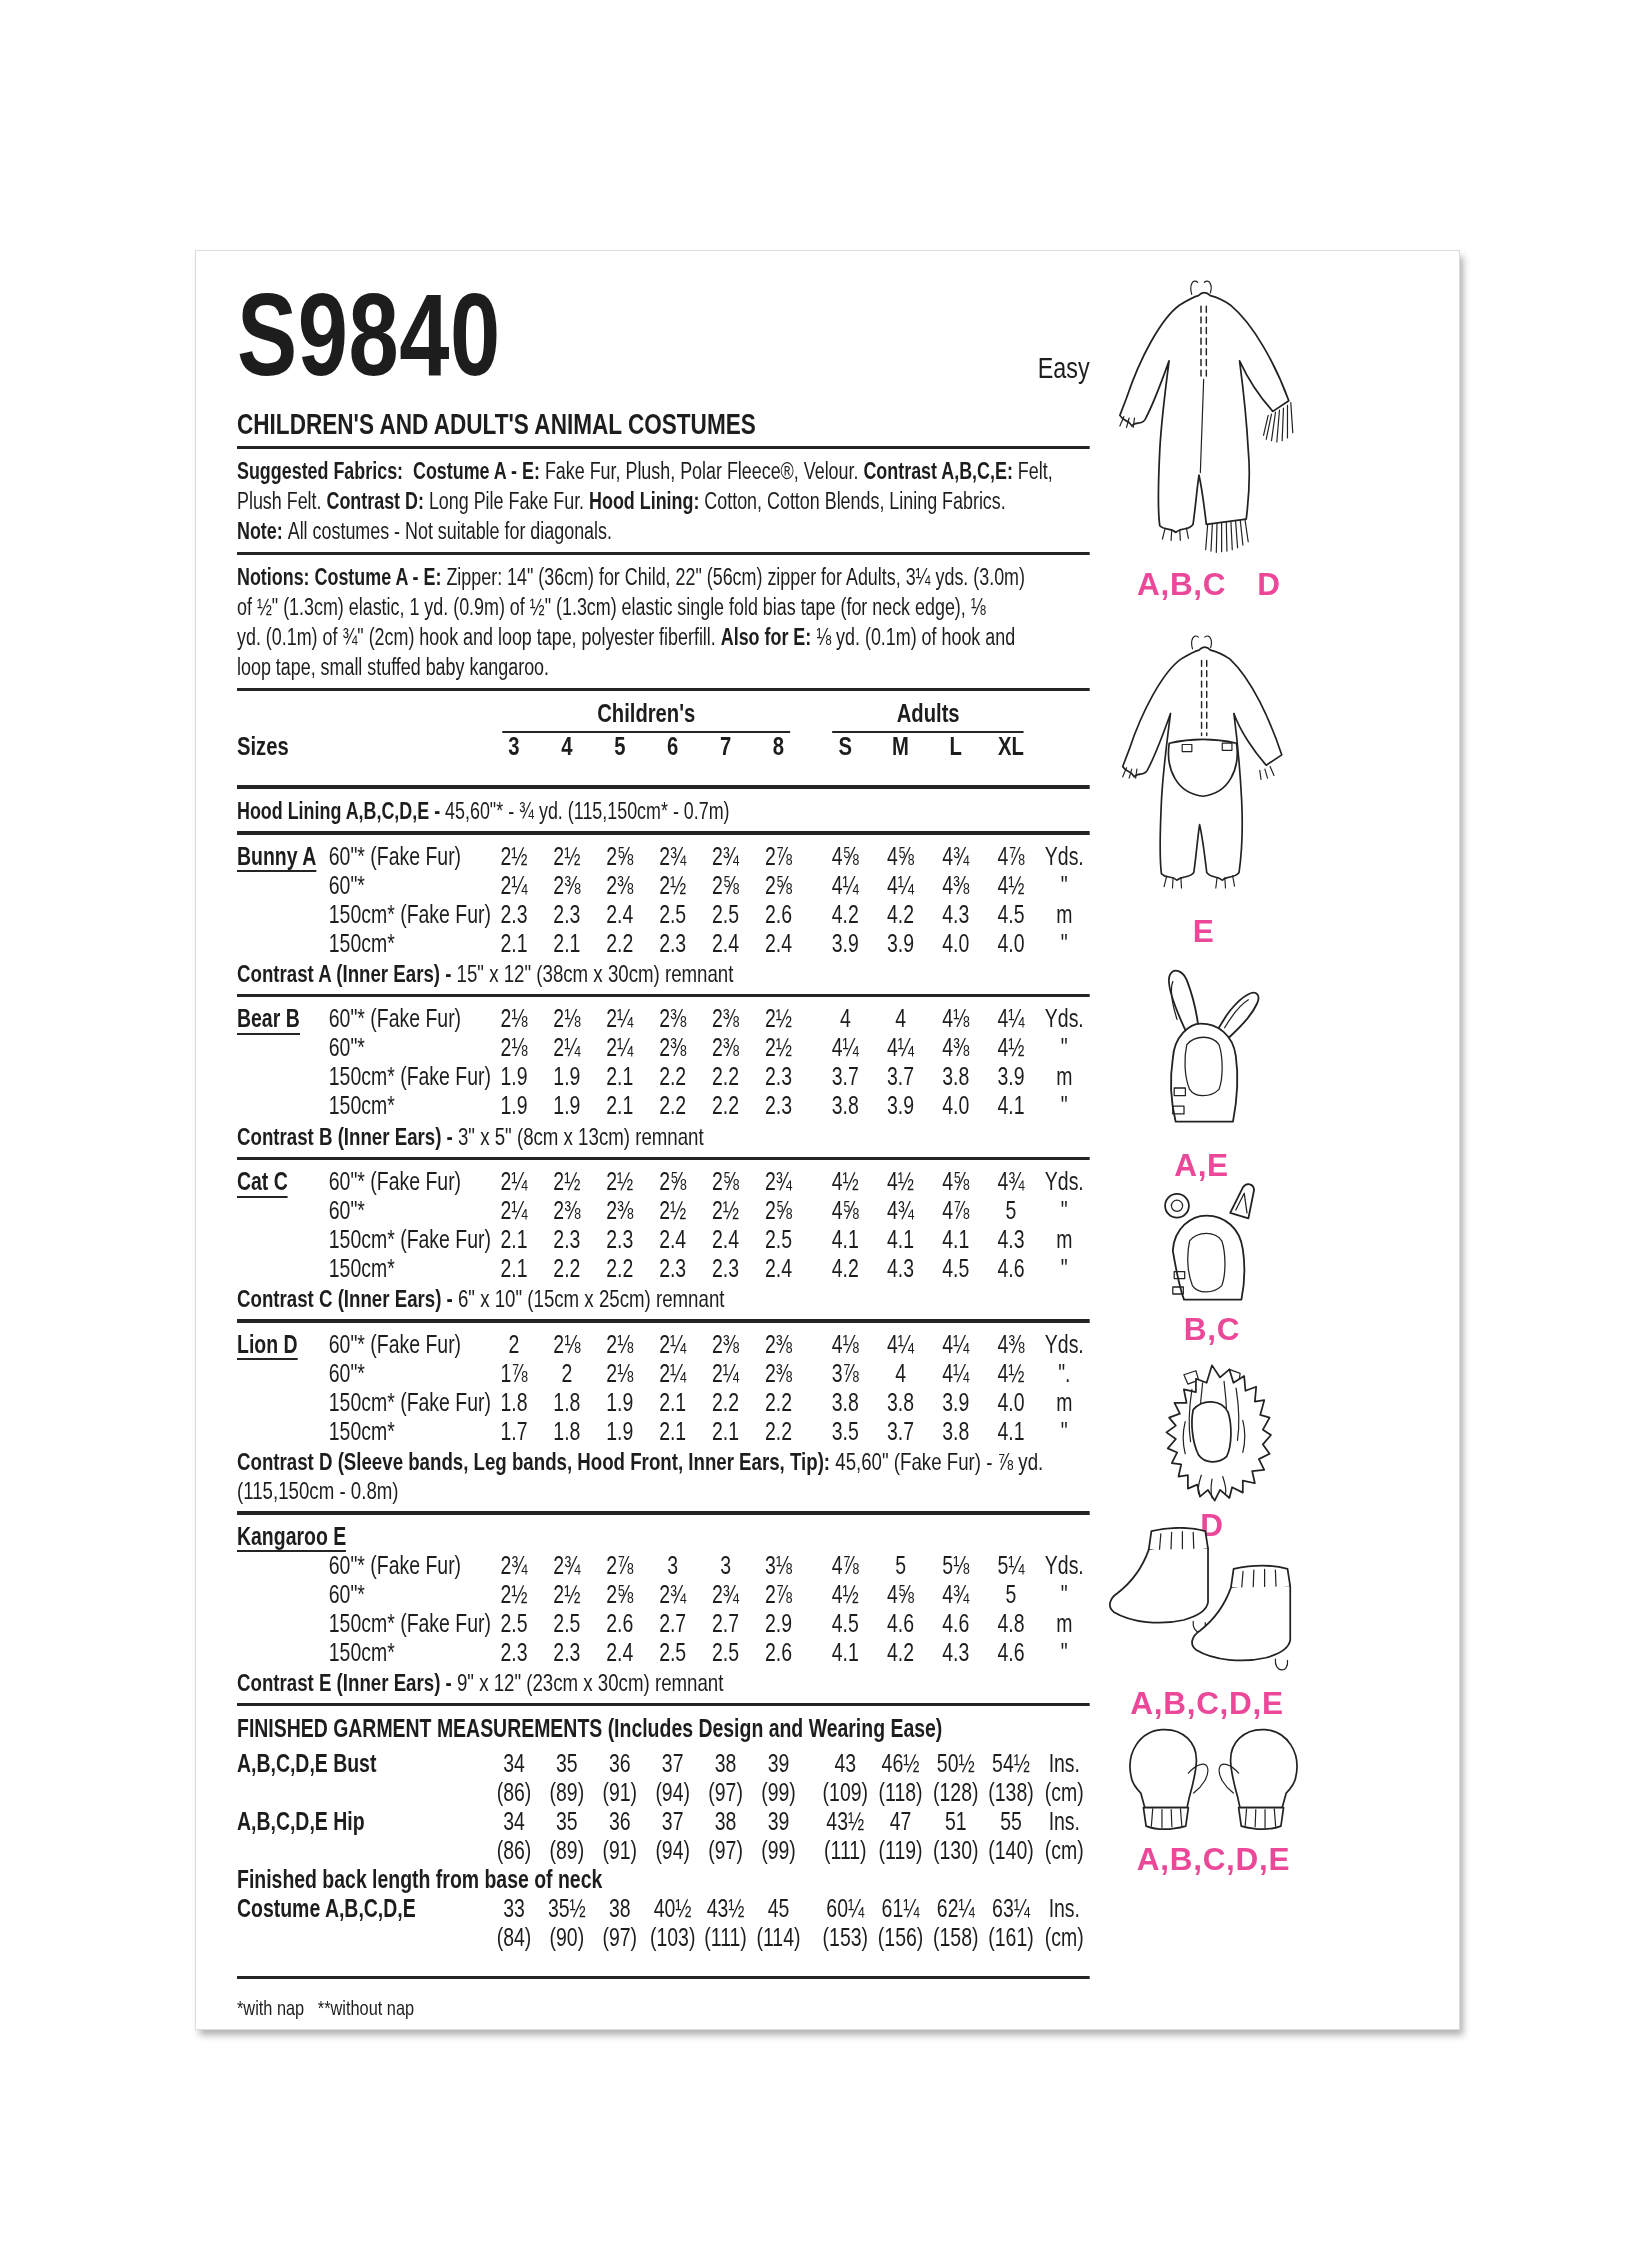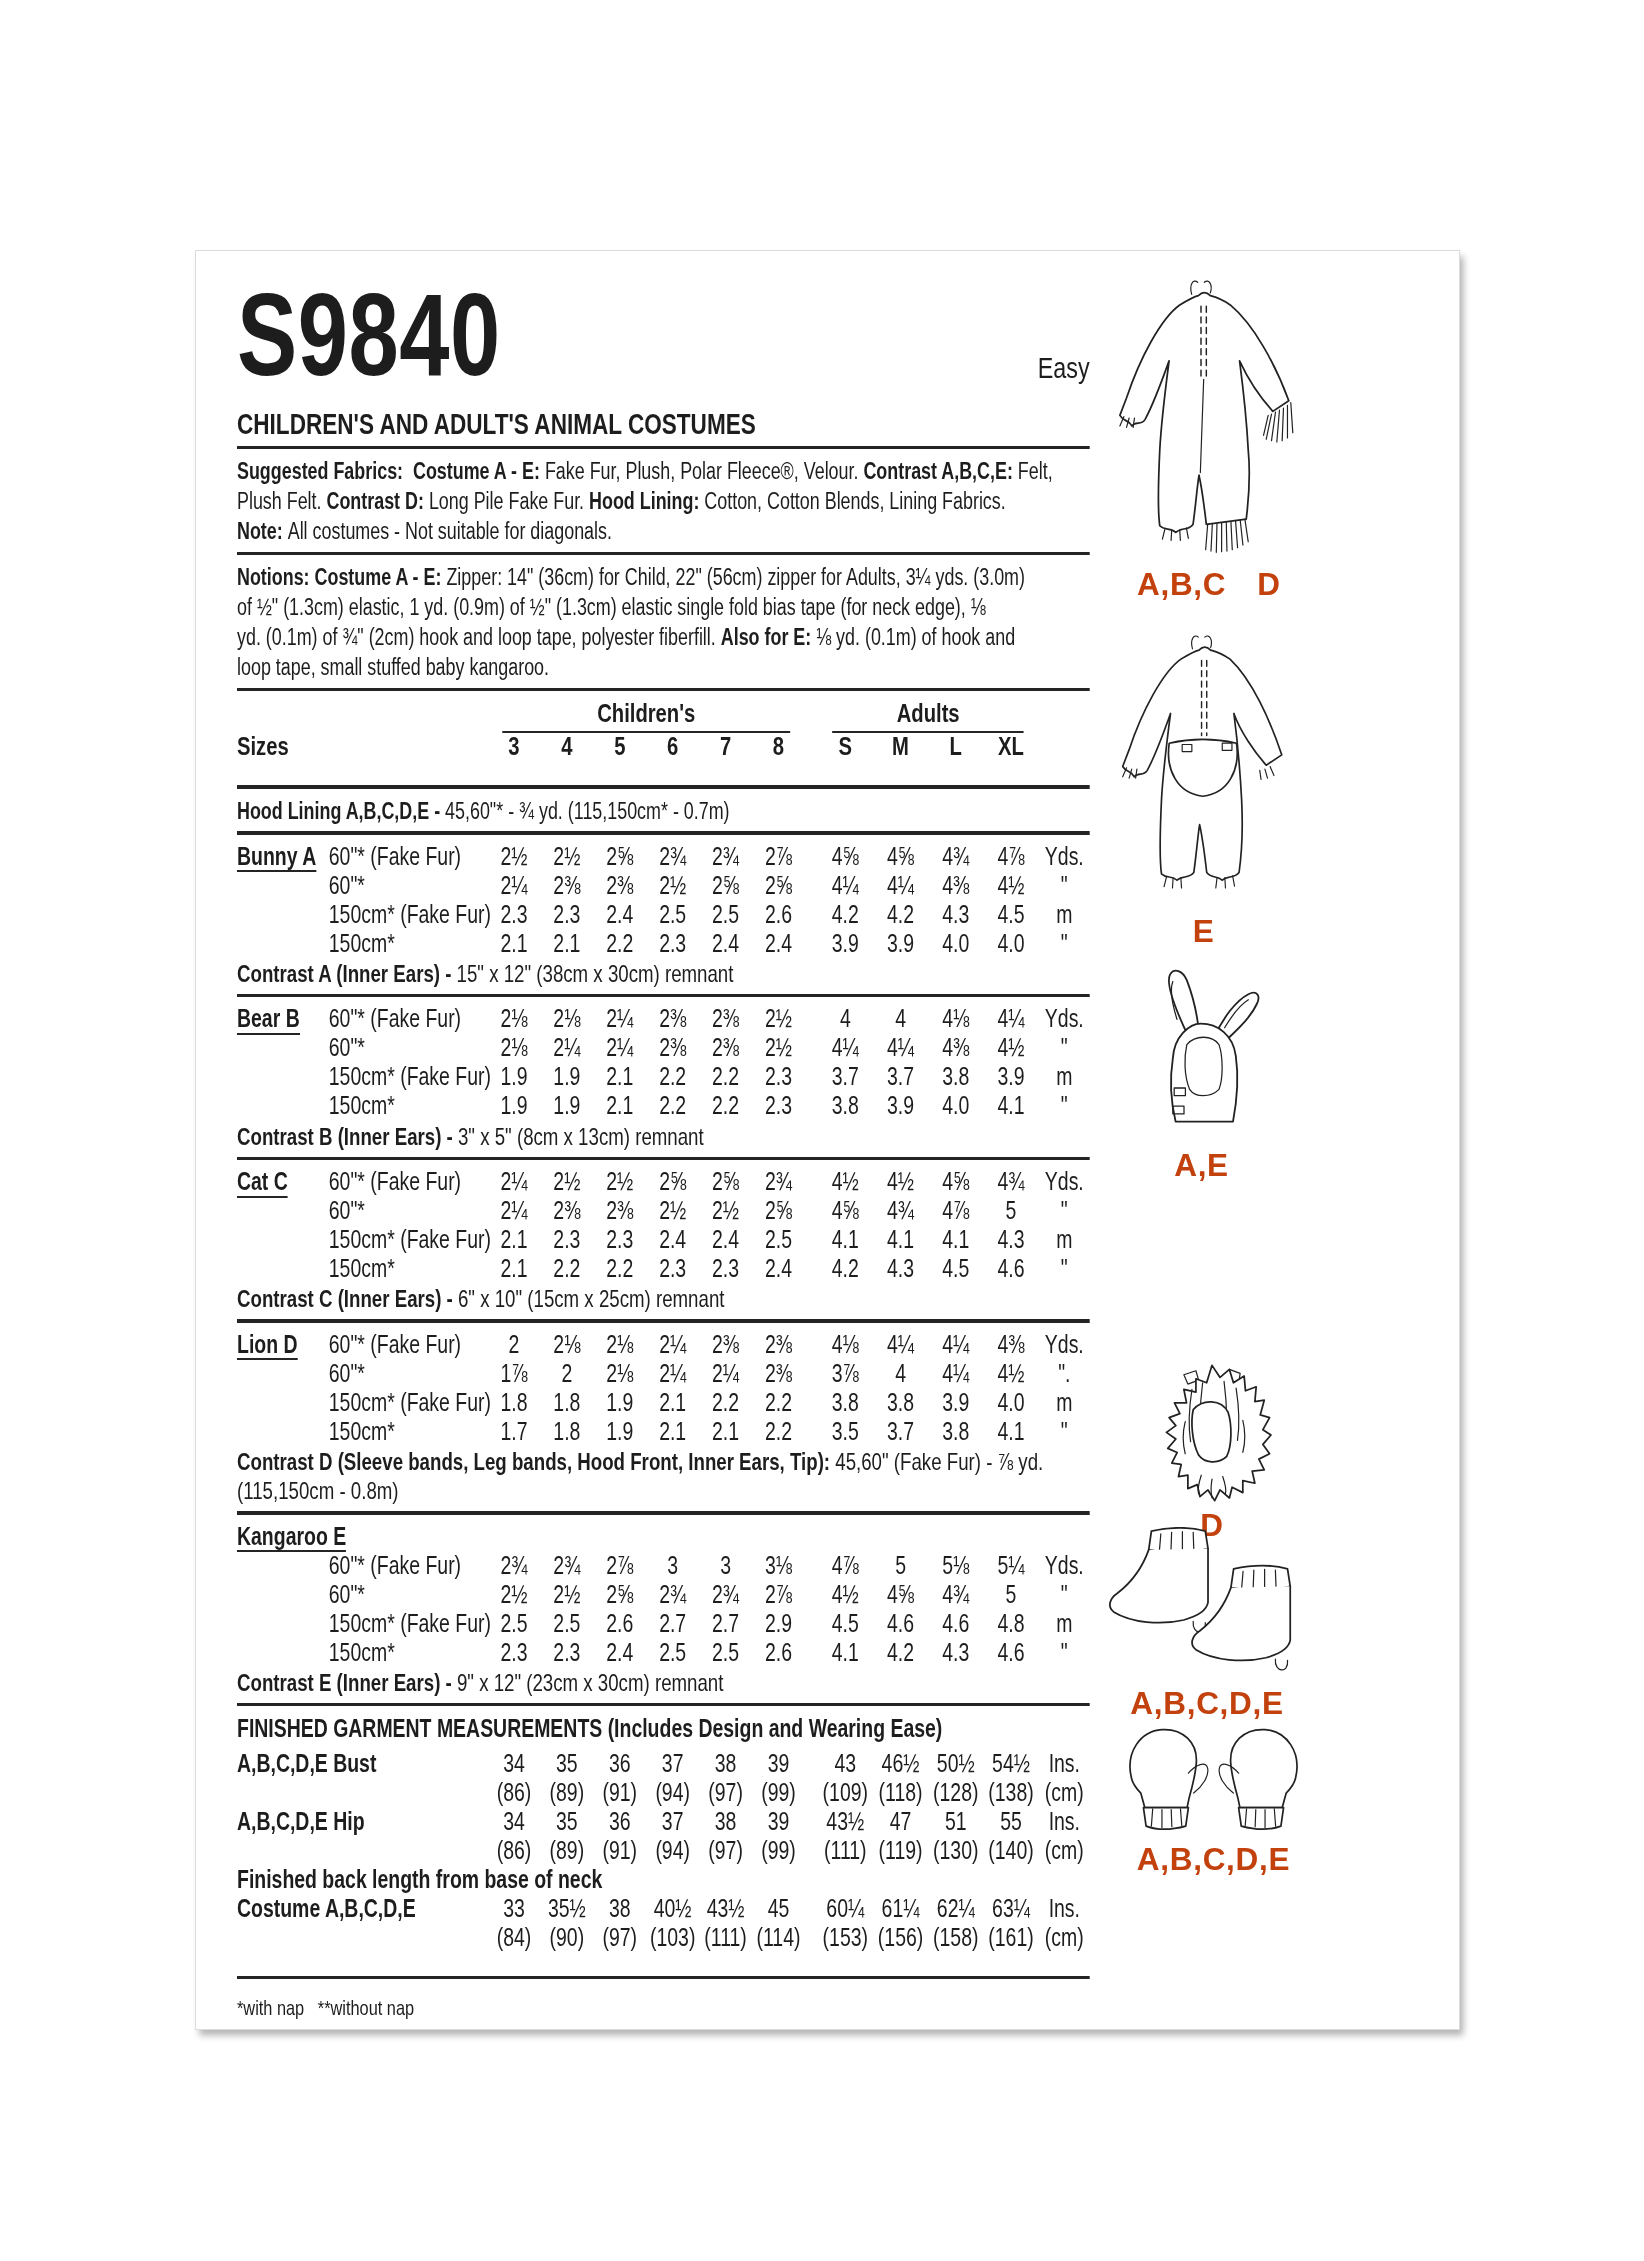--- a/index.html
+++ b/index.html
@@ -43,21 +43,21 @@
   .c.lab .u{border-bottom:2.7px solid #242424;padding-bottom:0.7px;}
   .c.span2{grid-column:1 / 3;}
   .contrast{margin:1.4px 0 4.1px 0;}
   .contrast .tline{font-size:24px;line-height:29.5px;}
   .finished-heading{font-size:25px;font-weight:bold;line-height:31.5px;margin-top:2.7px;margin-bottom:4.1px;white-space:nowrap;}
   .frow-full{font-size:25px;font-weight:bold;height:29px;line-height:29px;white-space:nowrap;}
   .footnote{font-size:21px;margin-top:16.4px;}
   
   .illo{position:absolute;text-align:center;}
   .illo svg{display:block;}
-  .illo-label{font-weight:bold;font-size:31.5px;letter-spacing:0.7px;margin-top:2.7px;color:#c2410c;gap:31px;}
+  .illo-label{font-weight:bold;font-size:31.5px;letter-spacing:0.7px;margin-top:2.7px;color:#ec4899;gap:31px;}
   .dual-labels{display:flex;justify-content:space-between;padding:0 36px 0 47px;}
   .sketch{stroke:#222;stroke-width:2.6;fill:none;stroke-linecap:round;stroke-linejoin:round;}
   .sketch .body{fill:#ffffff;}
   .sketch .dash{stroke-dasharray:9 7;stroke-width:2.2;}
   .sketch .fine{stroke-width:1.8;}
 </style>
 </head>
 <body>
 
 <div class="sheet">
@@ -604,20 +604,33 @@
       <path class="body" d="M122,100 C136,68 156,44 172,36 C184,30 190,38 184,50 C174,72 150,92 136,106"></path>
       <path class="fine" d="M138,84 C150,64 162,50 172,44"></path>
       <path class="body" d="M64,128 C66,96 88,78 104,78 C128,78 150,94 154,124 C158,152 156,186 150,218 L68,218 C60,184 60,154 64,128 Z"></path>
       <path class="fine" d="M84,108 C96,94 120,94 130,108 C136,126 136,156 130,172 C118,184 96,184 88,172 C80,152 80,126 84,108 Z"></path>
       <rect class="fine" x="66" y="170" width="16" height="11"></rect>
       <rect class="fine" x="64" y="196" width="16" height="11"></rect>
     </svg>
     <div class="illo-label">A,E</div>
   </div>
 
+  <div class="illo" style="left:946px;top:931px;width:140px;">
+    <svg class="sketch" width="140" height="126" viewBox="0 0 200 180">
+      <circle class="body" cx="50" cy="34" r="17"></circle>
+      <circle class="fine" cx="50" cy="34" r="8"></circle>
+      <path class="body" d="M126,44 L144,8 C149,0 160,2 160,12 L152,52 Z"></path>
+      <path class="fine" d="M134,40 L146,16 L150,44"></path>
+      <path class="body" d="M44,98 C46,66 70,48 92,48 C118,48 140,66 144,96 C148,122 146,148 142,168 L60,168 C52,146 48,122 44,98 Z"></path>
+      <path class="fine" d="M68,84 C80,70 104,70 114,84 C120,102 120,132 114,148 C102,160 80,160 72,148 C64,128 64,102 68,84 Z"></path>
+      <rect class="fine" x="46" y="128" width="15" height="10"></rect>
+      <rect class="fine" x="44" y="150" width="15" height="10"></rect>
+    </svg>
+    <div class="illo-label">B,C</div>
+  </div>
 
   <div class="illo" style="left:949px;top:1109px;width:134px;">
     <svg class="sketch" width="134" height="144" viewBox="0 0 200 215">
       <path class="fine" d="M58,22 L76,16 L80,30 L64,36 Z M126,14 L142,20 L140,34 L124,30 Z"></path>
       <path class="body" d="M100,8 L112,26 L126,14 L132,34 L148,24 L150,46 L166,40 L164,62 L178,60 L172,82 L186,86 L176,104 L188,112 L176,126 L186,140 L170,148 L178,164 L160,166 L164,184 L146,180 L146,198 L130,190 L126,206 L112,194 L104,210 L94,194 L82,204 L78,186 L64,192 L64,172 L50,174 L54,156 L40,154 L48,138 L34,132 L46,118 L32,108 L46,98 L36,86 L52,80 L44,64 L62,64 L58,44 L76,48 L76,28 L92,34 Z"></path>
       <path class="fine" d="M70,44 C66,70 64,96 68,122 M86,34 C82,66 80,100 84,134 M118,32 C122,64 124,98 120,132 M136,42 C140,68 142,94 138,120 M100,178 C98,190 98,198 100,206 M84,172 C80,184 78,192 80,200 M116,174 C120,186 122,194 120,200 M60,92 C56,108 56,124 60,140 M146,90 C150,106 150,122 146,138"></path>
       <path class="body" d="M72,74 C86,58 114,58 124,78 C130,96 130,128 122,144 C110,156 88,154 80,142 C70,122 68,92 72,74 Z"></path>
     </svg>
     <div class="illo-label">D</div>
   </div>

